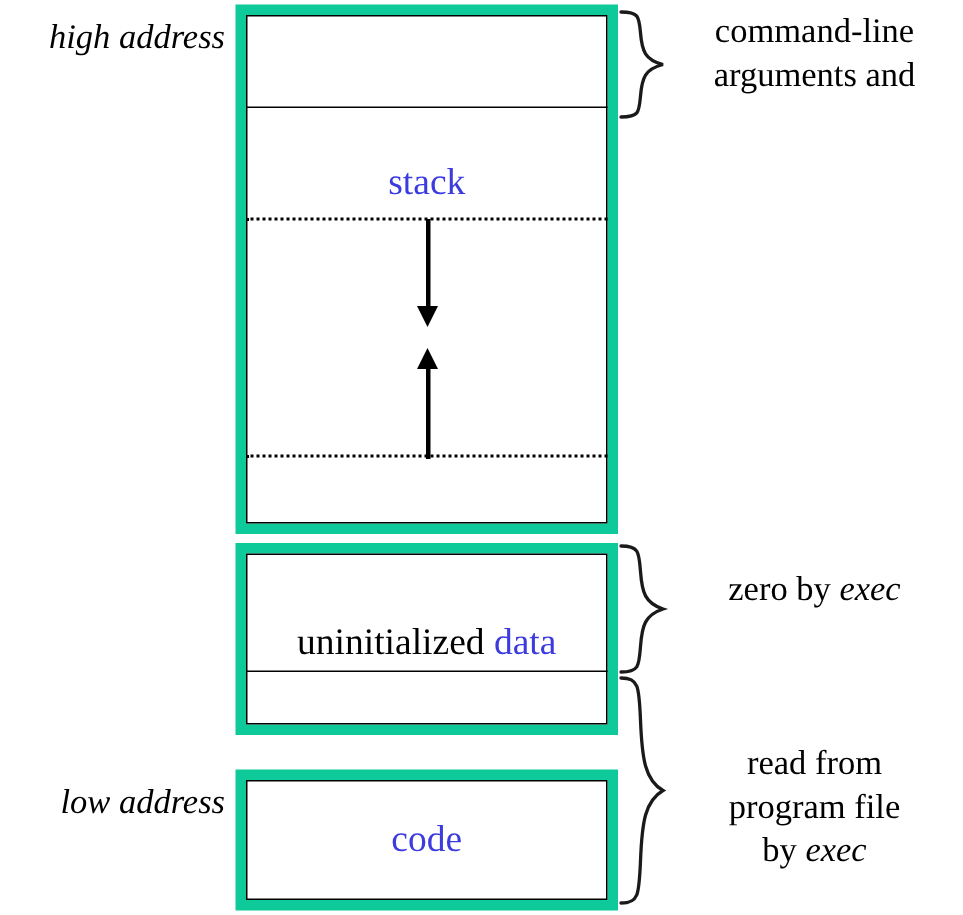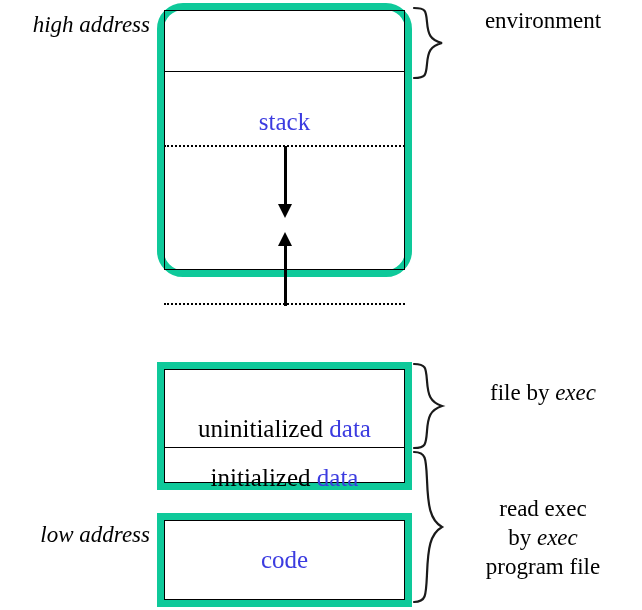--- a/index.html
+++ b/index.html
@@ -32,21 +32,21 @@
 
   
   .seg-box {
     position: absolute;
     box-sizing: border-box;
     border: 7px solid #0ec99a;
     background: #ffffff;
     left: 157px;
     width: 255px;
   }
-  #segment-stack-heap { top: 3px;   height: 274px; border-radius: 26px; }
+  #segment-stack-heap { top: 3px;   height: 353px; }
   #segment-data       { top: 362px; height: 128px; }
   #segment-code       { top: 513px; height: 94px;  }
 
   
   .inner-frame {
     position: absolute;
     box-sizing: border-box;
     border: 1px solid #000000;
     left: 0; top: 0; right: 0; bottom: 0;
   }
@@ -153,21 +153,20 @@
 
   </div>
 
   <div class="seg-box" id="segment-data">
     <div class="inner-frame"></div>
 
     <div class="region-label" style="top:46px;"><span>uninitialized </span><span class="blue">data</span></div>
 
     <div class="solid-rule" style="top:78px;"></div>
 
-    <div class="region-label" style="top:95px;"><span>initialized </span><span class="blue">data</span></div>
   </div>
 
   <div class="seg-box" id="segment-code">
     <div class="inner-frame"></div>
     <div class="region-label blue" style="top:26px;">code</div>
   </div>
 
   <div class="brace" style="left:412px; top:6px;">
     <svg width="34" height="74" viewBox="0 0 34 74" fill="none" stroke="#1a1a1a" stroke-width="2.2" stroke-linecap="round">
       <path d="M2 2 C14 2, 14 5, 15 16 C16 28, 18 34, 30 37
@@ -183,26 +182,27 @@
   </div>
 
   <div class="brace" style="left:412px; top:450px;">
     <svg width="34" height="154" viewBox="0 0 34 154" fill="none" stroke="#1a1a1a" stroke-width="2.2" stroke-linecap="round">
       <path d="M2 2 C14 2, 14 8, 15 30 C16 56, 18 70, 30 77
                C18 84, 16 98, 15 124 C14 146, 14 152, 2 152"></path>
     </svg>
   </div>
 
   <div class="annotation" style="left:448px; top:6px; width:190px;">
-    <span class="ln">environment</span>
+    <span class="ln">command-line</span>
+    <span class="ln">arguments and</span>
   </div>
 
   <div class="annotation" style="left:448px; top:378px; width:190px;">
-    <span class="ln"><span>file by </span><i>exec</i></span>
+    <span class="ln"><span>zero by </span><i>exec</i></span>
   </div>
 
   <div class="annotation" style="left:448px; top:494px; width:190px;">
-    <span class="ln">read exec</span>
+    <span class="ln">read from</span>
+    <span class="ln">program file</span>
     <span class="ln"><span>by </span><i>exec</i></span>
-    <span class="ln">program file</span>
   </div>
 
 </div>
 
 </body></html>

